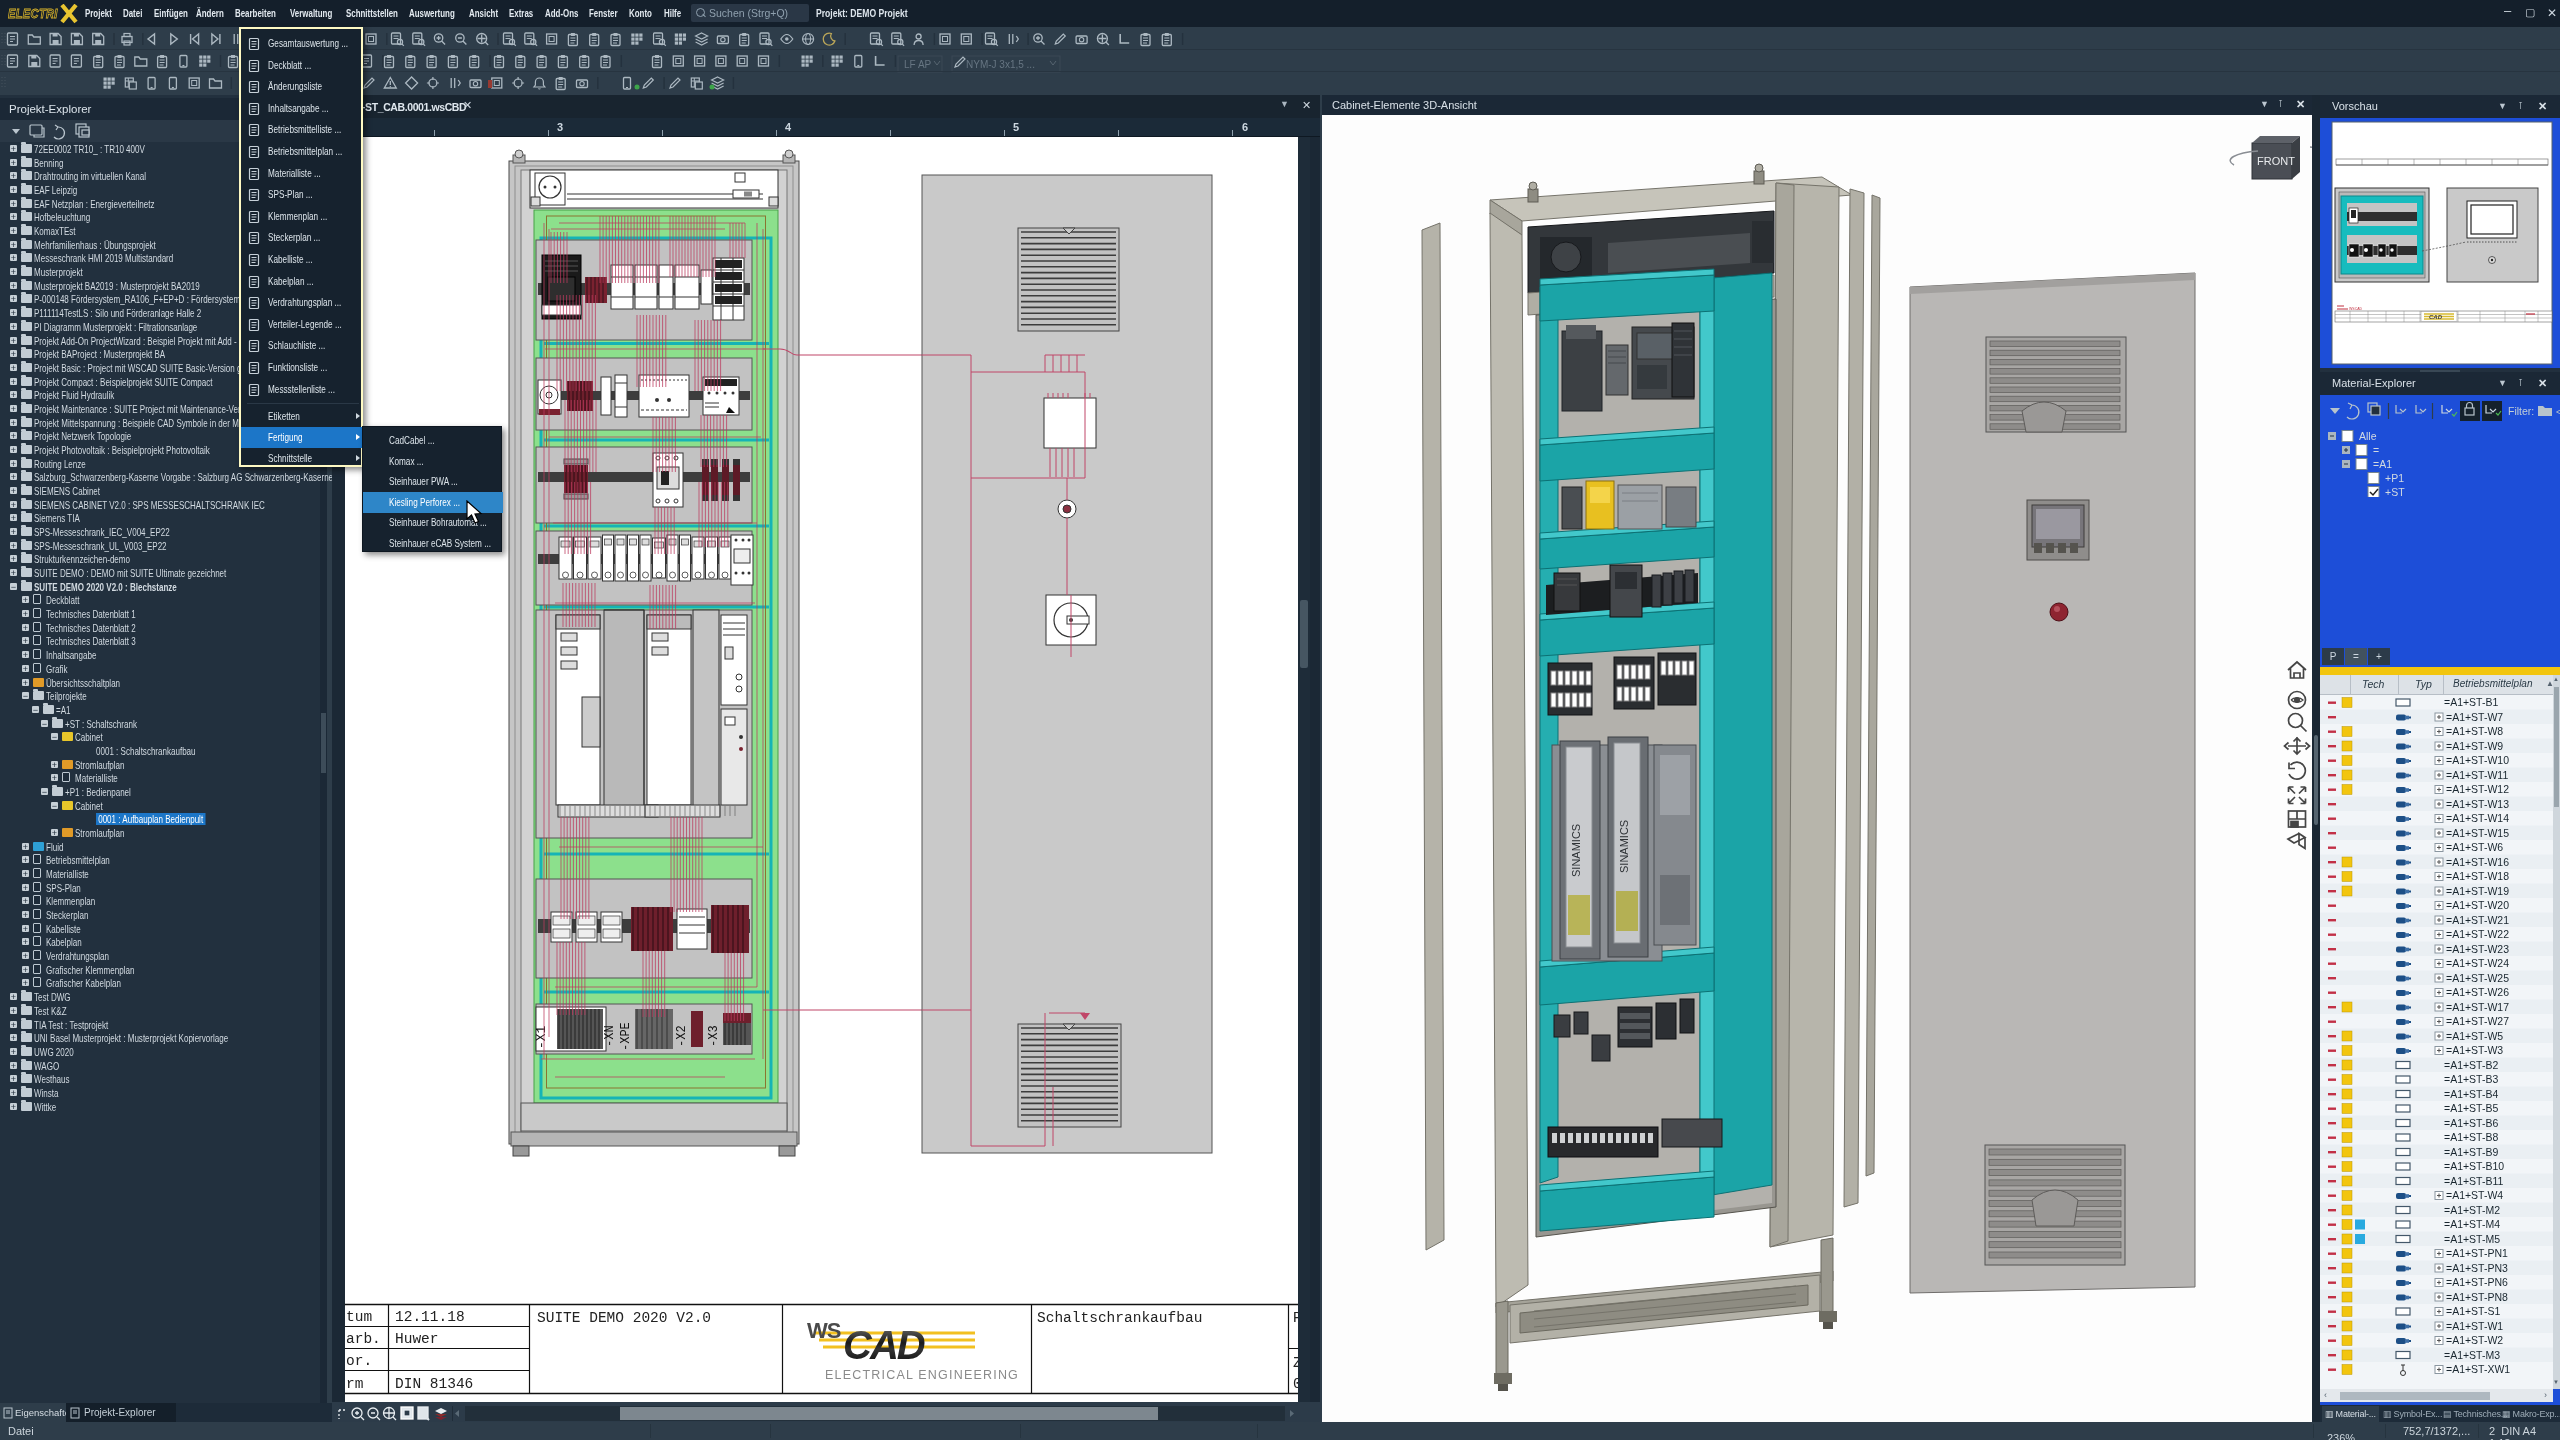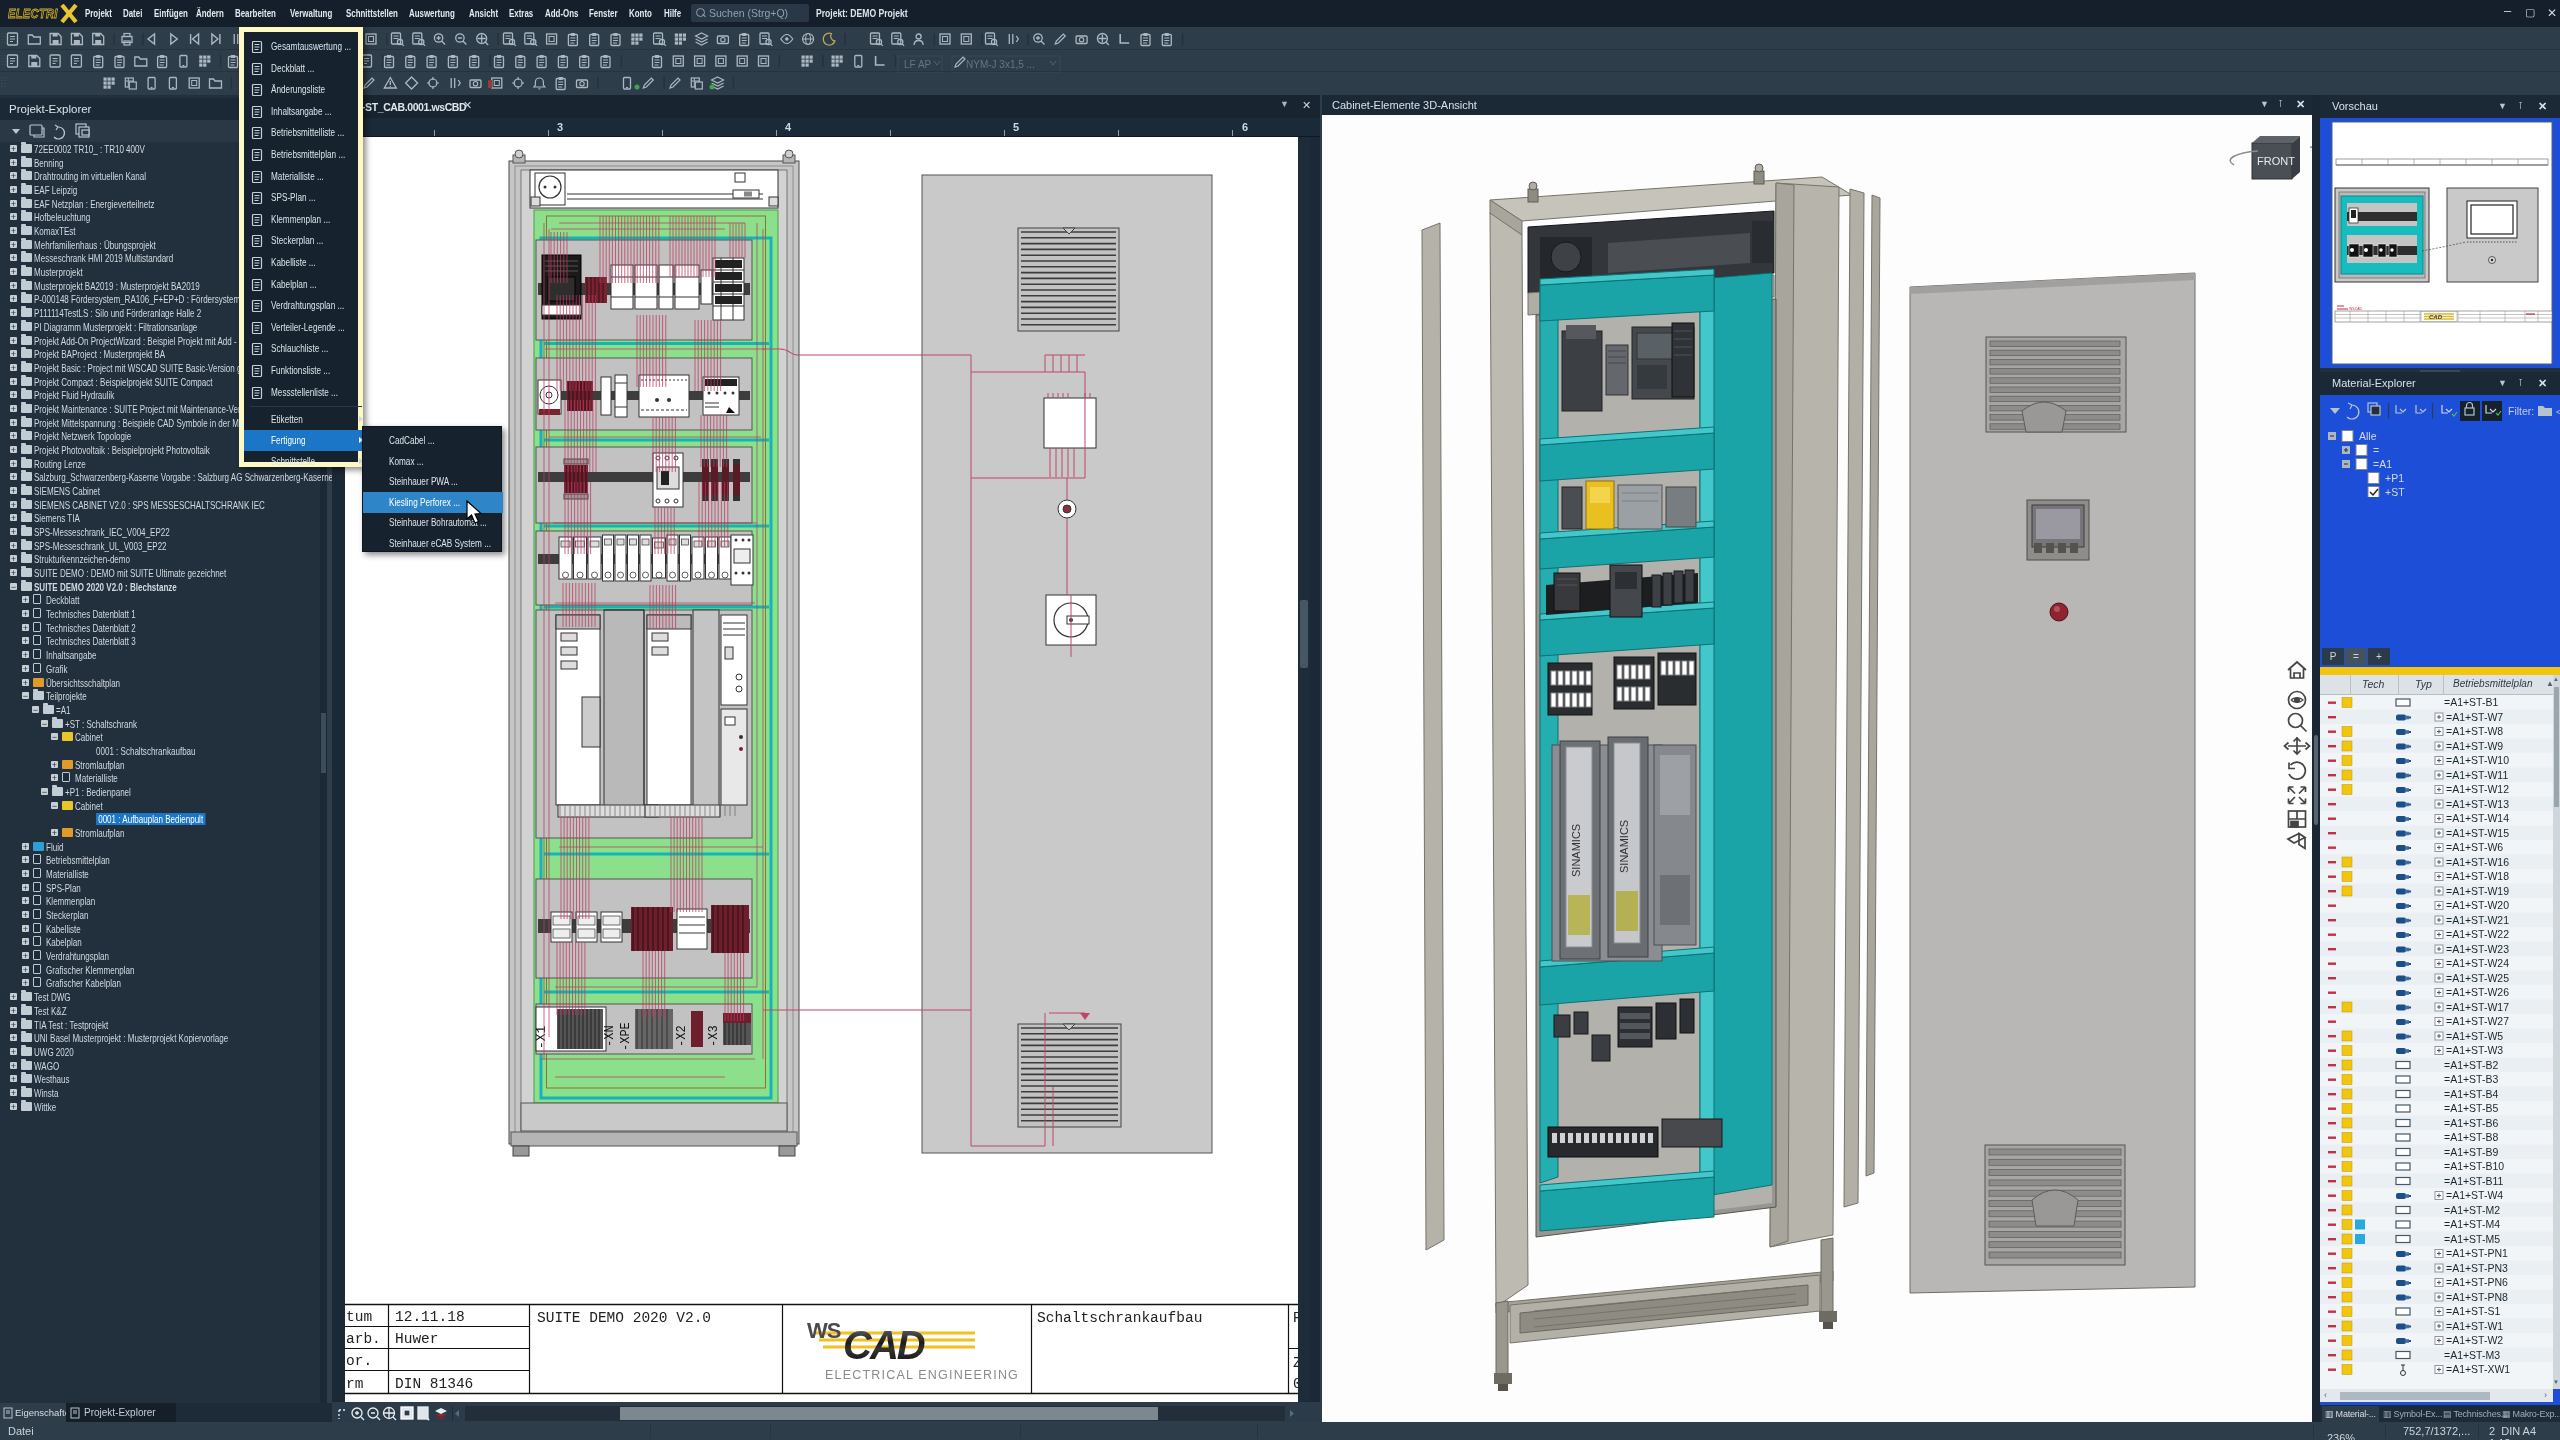--- a/index.html
+++ b/index.html
@@ -31,21 +31,21 @@
 .tr i.org{background:#e09a28}.tr i.yel{background:#e8c62a}.tr i.blu{background:#2e9fd4}
 .tr .sel{background:#1c76c8;color:#fff;padding:0 3px}
 .tr>span{transform:scaleX(.73);transform-origin:0 0}
 .mit u{text-decoration:none;display:inline-block;transform:scaleX(.78);transform-origin:0 2px;white-space:nowrap}
 
 #sbar{left:0;top:1422px;width:2560px;height:18px;background:#2e3d4a;color:#ccd5dc;font-size:11px}
 
 .pt{color:#d8e0e7;font-size:11px}
 .tabz{top:1px;height:17px;line-height:17px;font-size:9px;padding:0 3px;white-space:nowrap;letter-spacing:-0.2px}
 
-#menu{left:239px;top:27px;width:124px;height:440px;background:#16222e;box-shadow:3px 3px 6px rgba(0,0,0,.45);border:5px solid #fef9c3;z-index:50}
+#menu{left:239px;top:27px;width:124px;height:440px;background:#16222e;box-shadow:3px 3px 6px rgba(0,0,0,.45);border:2px solid #fef9c3;z-index:50}
 .mit{position:absolute;left:0;width:124px;height:21px;color:#dce4ea;font-size:10.5px;line-height:21px;padding-left:27px;white-space:nowrap}
 .mit svg{position:absolute;left:7px;top:4px}
 .mit .arr{position:absolute;right:5px;top:7px;width:0;height:0;border-left:4px solid #cfd8df;border-top:3.5px solid transparent;border-bottom:3.5px solid transparent}
 #menu .hl{background:#1c76c8;color:#fff}
 #smenu{left:362px;top:426px;width:140px;height:126px;background:#16222e;box-shadow:3px 3px 6px rgba(0,0,0,.45);border:1px solid #0d1620;z-index:51}
 #smenu .mit{width:140px;padding-left:26px}
 #smenu .hl{background:#2e86c8;color:#fff}
 </style></head>
 <body>
 

